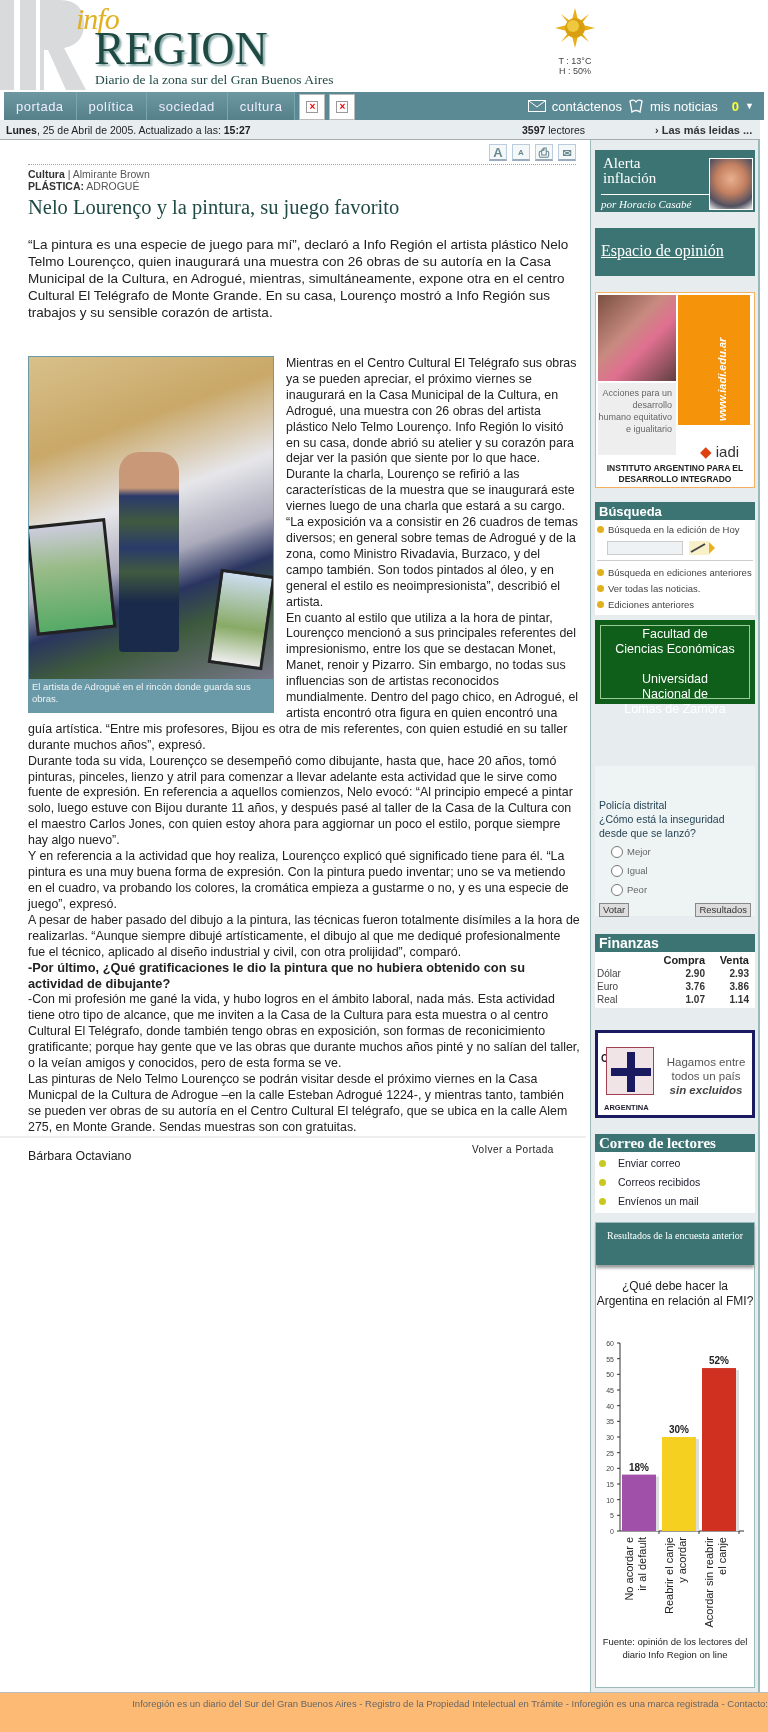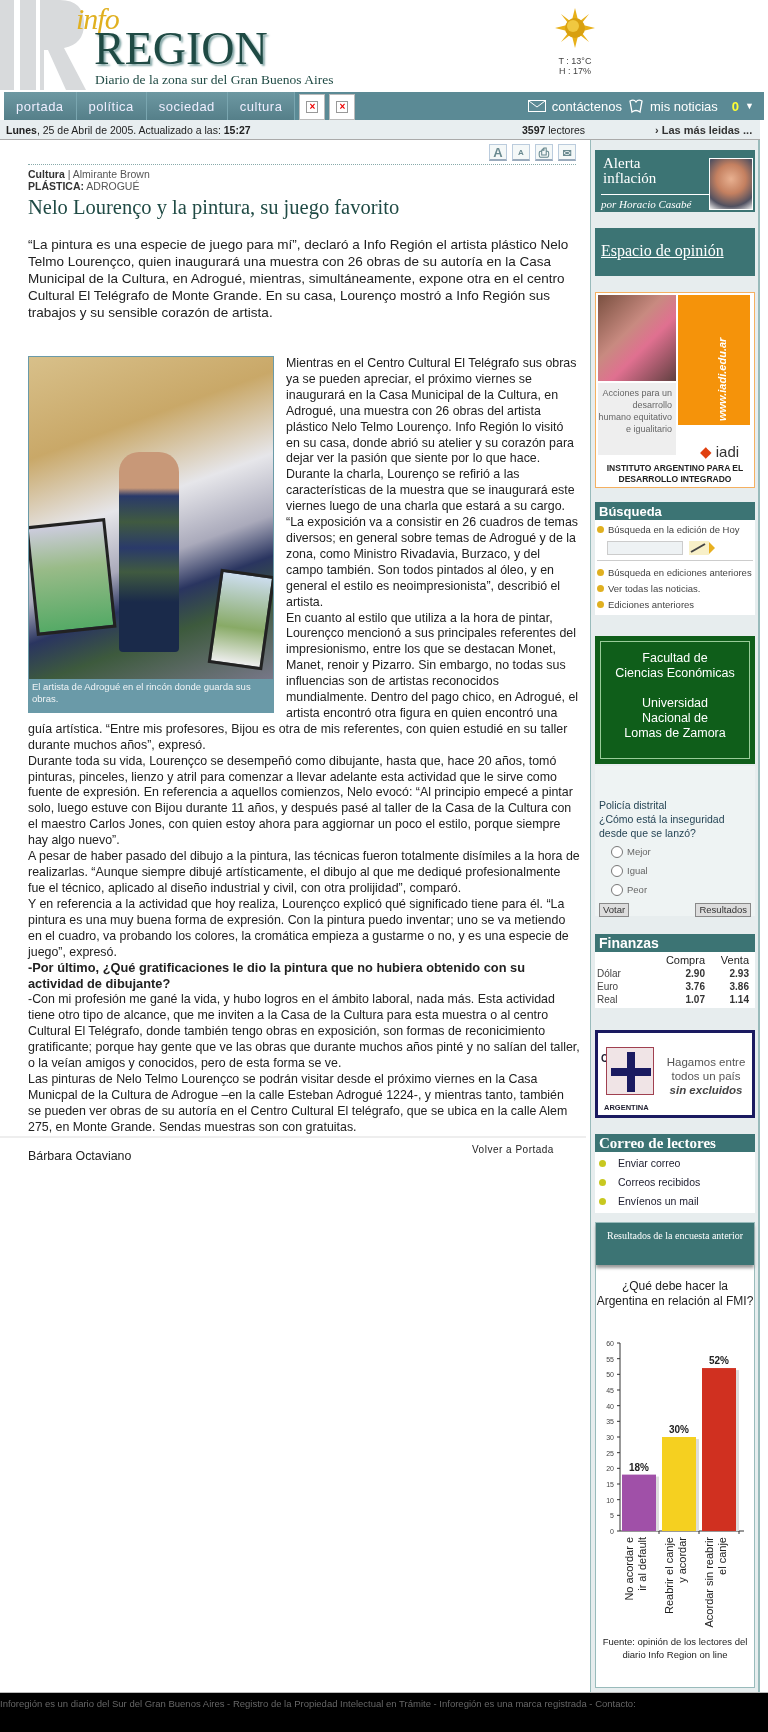--- a/index.html
+++ b/index.html
@@ -56,52 +56,52 @@
 .iadi .logo{position:absolute;left:104px;top:150px;font-size:15px;color:#333;}
 .iadi .logo span{color:#e04010;}
 .iadi .inst{position:absolute;left:0;top:170px;width:158px;text-align:center;font-size:8.5px;font-weight:bold;color:#222;line-height:11px;}
 .sb-head{background:#3c7474;color:#fff;font-weight:bold;font-size:13px;padding:1px 4px;height:18px;line-height:17px;}
 .busq{top:362px;}
 .busq-body{background:#fff;padding:2px 2px 2px 2px;font-size:9.5px;color:#444;}
 .busq-body .li{display:flex;align-items:flex-start;gap:4px;line-height:16px;}
 .dot{width:7px;height:7px;border-radius:50%;background:#e0b020;margin-top:4px;flex:none;}
 .busq-input{display:flex;align-items:center;gap:6px;padding:2px 0 4px 10px;border-bottom:1px solid #ccc;margin-bottom:4px;}
 .busq-input input{width:76px;height:14px;border:1px solid #ccc;background:#eef2f4;}
-.fac{top:496px;height:128px;background:#0f5e1a;border:3px solid #0f5e1a;outline:1px solid #9c9;outline-offset:-6px;color:#fff;text-align:center;font-size:12.5px;line-height:15px;padding-top:12px;}
+.fac{top:480px;height:84px;background:#0f5e1a;border:3px solid #0f5e1a;outline:1px solid #9c9;outline-offset:-6px;color:#fff;text-align:center;font-size:12.5px;line-height:15px;padding-top:4px;}
 .poll{top:626px;height:150px;background:#eef3f3;padding:32px 4px 0 4px;font-size:10.5px;color:#335;}
 .poll .q{color:#1f3f50;line-height:14px;}
 .poll .opt{display:flex;align-items:center;gap:4px;margin-left:12px;font-size:9.5px;color:#666;height:19px;}
 .poll .opt .r{width:12px;height:12px;border:1px solid #777;border-radius:50%;background:#fff;}
 .poll .btns{display:flex;gap:4px;justify-content:space-between;margin-top:4px;}
 .poll button{font-family:"Liberation Sans",sans-serif;font-size:9.5px;padding:0 3px;background:#ddd;border:1px solid #888;height:14px;line-height:12px;color:#333;}
 .fin{top:794px;}
 .fin-body{background:#fff;font-size:10px;color:#444;padding:2px 6px 2px 2px;}
 .fin-row{display:flex;line-height:13px;}
 .fin-row .n{flex:1;}
 .fin-row .c,.fin-row .v{width:44px;text-align:right;font-weight:bold;color:#333;}
-.fin-head .c,.fin-head .v{font-weight:normal;font-size:11px;color:#222;}
+.fin-head .c,.fin-head .v{font-weight:bold;font-size:11px;color:#222;}
 .caritas{top:890px;height:88px;background:#fff;border:3px solid #1a1a60;}
 .caritas .cname{position:absolute;left:3px;top:20px;font-size:10px;font-weight:bold;color:#223;}
 .caritas .cross{position:absolute;left:8px;top:14px;width:48px;height:48px;background:#f0e4e6;border:1px solid #a04050;}
 .caritas .cross:before{content:"";position:absolute;left:20px;top:4px;width:8px;height:40px;background:#1a1a60;}
 .caritas .cross:after{content:"";position:absolute;left:4px;top:20px;width:40px;height:8px;background:#1a1a60;}
 .caritas .arg{position:absolute;left:6px;top:70px;font-size:7.5px;font-weight:bold;color:#223;}
 .caritas .slog{position:absolute;left:62px;top:22px;width:92px;font-size:11.5px;color:#555;text-align:center;line-height:14px;}
 .caritas .slog i{font-weight:bold;color:#444;}
 .correo{top:994px;}
 .correo .sb-head{font-family:"Liberation Serif",serif;font-size:15px;}
 .correo-body{background:#fff;padding:2px 4px;font-size:10.5px;color:#223;}
 .correo-body .li{display:flex;gap:12px;line-height:19px;align-items:center;}
 .correo-body .dot{margin-top:0;background:#c8c820;}
 .enc{top:1082px;height:466px;background:#fff;border:1px solid #9bb;}
 .enc-head{background:#3c7474;height:42px;color:#fff;font-family:"Liberation Serif",serif;font-size:10px;text-align:center;line-height:15px;padding-top:5px;box-shadow:0 3px 3px #999;}
 .enc-q{text-align:center;font-size:12px;color:#222;line-height:15px;margin-top:14px;}
 .chart{position:absolute;left:0;top:108px;width:158px;height:300px;}
 .enc-src{position:absolute;left:0;top:412px;width:158px;text-align:center;font-size:9.5px;color:#222;line-height:13px;}
-.footer{position:absolute;top:1692px;left:0;width:768px;height:40px;background:#000000;border-top:1px solid #bbb;text-align:left;font-size:9.5px;color:#666;line-height:13px;padding-top:4px;}
+.footer{position:absolute;top:1692px;left:0;width:768px;height:40px;background:#fdba74;border-top:1px solid #bbb;text-align:right;font-size:9.5px;color:#666;line-height:13px;padding-top:4px;}
 </style>
 </head>
 <body>
 
 <div class="header">
   <svg class="logo-r" viewBox="0 0 86 90">
     <rect x="0" y="0" width="14" height="90" fill="#d8dadc"></rect>
     <rect x="20" y="0" width="16" height="90" fill="#d8dadc"></rect>
     <path d="M40 0 H60 Q84 0 84 24 Q84 44 64 48 L86 90 H66 L48 50 H44 V90 H40 Z" fill="#d8dadc"></path>
   </svg>
@@ -117,21 +117,21 @@
           <polygon points="40,20 28,17 28,23"></polygon>
         <polygon points="6,6 15,13 13,15"></polygon>
           <polygon points="34,34 25,27 27,25"></polygon>
         <polygon points="34,6 27,15 25,13"></polygon>
           <polygon points="6,34 13,25 15,27"></polygon>
       </g>
       <circle cx="20" cy="20" r="10" fill="#d8a010"></circle>
       <circle cx="18" cy="18" r="6" fill="#f0c840"></circle>
     </svg>
     <div>T : 13°C</div>
-    <div>H : 17%</div>
+    <div>H : 50%</div>
   </div>
 </div>
 
 <div class="nav">
   <div class="nav-tabs">
     <div class="nav-tab">portada</div>
     <div class="nav-tab">política</div>
     <div class="nav-tab">sociedad</div>
     <div class="nav-tab">cultura</div>
     <div class="nav-broken">
@@ -185,22 +185,22 @@
     </div>
     <div class="photo-cap"> El artista de Adrogué en el rincón donde guarda sus obras.</div>
   </div>
 
   <div class="body-text">
     <div class="float"></div>
     <p>Mientras en el Centro Cultural El Telégrafo sus obras ya se pueden apreciar, el próximo viernes se inaugurará en la Casa Municipal de la Cultura, en Adrogué, una muestra con 26 obras del artista plástico Nelo Telmo Lourenço. Info Región lo visitó en su casa, donde abrió su atelier y su corazón para dejar ver la pasión que siente por lo que hace.</p>
     <p>Durante la charla, Lourenço se refirió a las características de la muestra que se inaugurará este viernes luego de una charla que estará a su cargo. “La exposición va a consistir en 26 cuadros de temas diversos; en general sobre temas de Adrogué y de la zona, como Ministro Rivadavia, Burzaco, y del campo también. Son todos pintados al óleo, y en general el estilo es neoimpresionista”, describió el artista.</p>
     <p>En cuanto al estilo que utiliza a la hora de pintar, Lourençco mencionó a sus principales referentes del impresionismo, entre los que se destacan Monet, Manet, renoir y Pizarro. Sin embargo, no todas sus influencias son de artistas reconocidos mundialmente. Dentro del pago chico, en Adrogué, el artista encontró otra figura en quien encontró una guía artística. “Entre mis profesores, Bijou es otra de mis referentes, con quien estudié en su taller durante muchos años”, expresó.</p>
     <p>Durante toda su vida, Lourençco se desempeñó como dibujante, hasta que, hace 20 años, tomó pinturas, pinceles, lienzo y atril para comenzar a llevar adelante esta actividad que le sirve como fuente de expresión. En referencia a aquellos comienzos, Nelo evocó: “Al principio empecé a pintar solo, luego estuve con Bijou durante 11 años, y después pasé al taller de la Casa de la Cultura con el maestro Carlos Jones, con quien estoy ahora para aggiornar un poco el estilo, porque siempre hay algo nuevo”.</p>
+    <p>Y en referencia a la actividad que hoy realiza, Lourençco explicó qué significado tiene para él. “La pintura es una muy buena forma de expresión. Con la pintura puedo inventar; uno se va metiendo en el cuadro, va probando los colores, la cromática empieza a gustarme o no, y es una especie de juego”, expresó.</p>
     <p>A pesar de haber pasado del dibujo a la pintura, las técnicas fueron totalmente disímiles a la hora de realizarlas. “Aunque siempre dibujé artísticamente, el dibujo al que me dediqué profesionalmente fue el técnico, aplicado al diseño industrial y civil, con otra prolijidad”, comparó.</p>
-    <p>Y en referencia a la actividad que hoy realiza, Lourençco explicó qué significado tiene para él. “La pintura es una muy buena forma de expresión. Con la pintura puedo inventar; uno se va metiendo en el cuadro, va probando los colores, la cromática empieza a gustarme o no, y es una especie de juego”, expresó.</p>
     <p class="q">-Por último, ¿Qué gratificaciones le dio la pintura que no hubiera obtenido con su actividad de dibujante?</p>
     <p>-Con mi profesión me gané la vida, y hubo logros en el ámbito laboral, nada más. Esta actividad tiene otro tipo de alcance, que me inviten a la Casa de la Cultura para esta muestra o al centro Cultural El Telégrafo, donde también tengo obras en exposición, son formas de reconicimiento gratificante; porque hay gente que ve las obras que durante muchos años pinté y no salían del taller, o la veían amigos y conocidos, pero de esta forma se ve.</p>
     <p>Las pinturas de Nelo Telmo Lourençco se podrán visitar desde el próximo viernes en la Casa Municpal de la Cultura de Adrogue –en la calle Esteban Adrogué 1224-, y mientras tanto, también se pueden ver obras de su autoría en el Centro Cultural El telégrafo, que se ubica en la calle Alem 275, en Monte Grande. Sendas muestras son con gratuitas.</p>
     <p class="author">Bárbara Octaviano</p>
   </div>
 
   <div class="sep" style="top:996px;"></div>
   <div class="volver" style="top:1004px;">Volver a Portada</div>
 </div>
 

